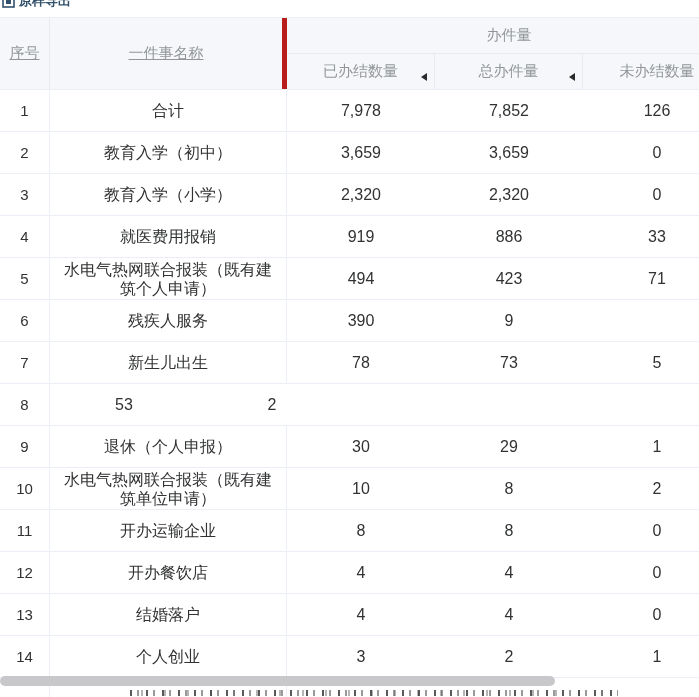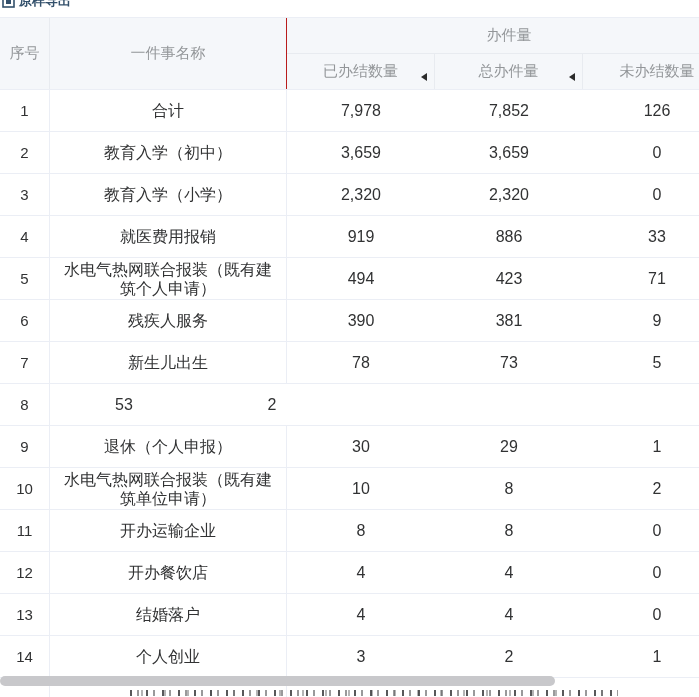--- a/index.html
+++ b/index.html
@@ -29,23 +29,23 @@
   .tbl { width:731px; }
 
   
   .hdr {
     display:flex; height:73px;
     background:#f5f7fa;
     border-top:1px solid #ebeef5;
     border-bottom:1px solid #ebeef5;
     color:#939699; font-size:15px;
   }
-  .hcell { display:flex; align-items:center; justify-content:center; }
+  .hcell { display:flex; align-items:center; justify-content:center;text-decoration:underline; }
   .hcell.idx   { width:50px;  border-right:1px solid #e8ebf0; }
-  .hcell.name  { width:237px; border-right:1px solid #b91c1c; }
+  .hcell.name  { width:237px; border-right:5px solid #b91c1c; }
   .hgroup { width:444px; display:flex; flex-direction:column; }
   .hgroup-top {
     height:36px; display:flex; align-items:center; justify-content:center;
     border-bottom:1px solid #e8ebf0;
   }
   .hsub { display:flex; height:36px; }
   .hsub-cell {
     position:relative; width:148px;
     display:flex; align-items:center; justify-content:center;
     cursor:pointer;
@@ -164,21 +164,20 @@
         <div class="cell idx">5</div>
         <div class="cell name">水电气热网联合报装（既有建筑个人申请）</div>
         <div class="cell num">494</div>
         <div class="cell num">423</div>
         <div class="cell num">71</div>
       </div>
       <div class="row">
         <div class="cell idx">6</div>
         <div class="cell name">残疾人服务</div>
         <div class="cell num">390</div>
-        <div class="cell num">381</div>
         <div class="cell num">9</div>
       </div>
       <div class="row">
         <div class="cell idx">7</div>
         <div class="cell name">新生儿出生</div>
         <div class="cell num">78</div>
         <div class="cell num">73</div>
         <div class="cell num">5</div>
       </div>
       <div class="row">

